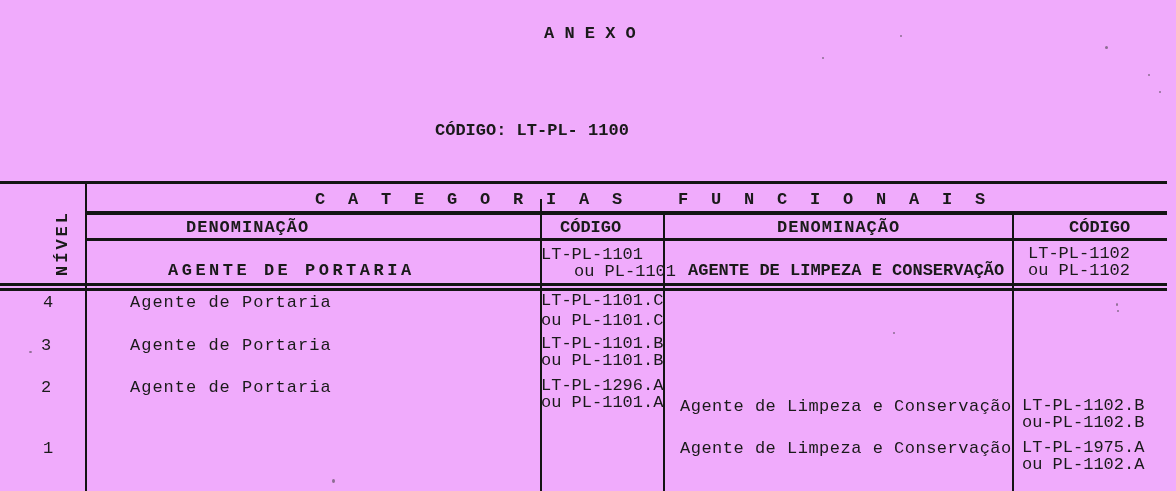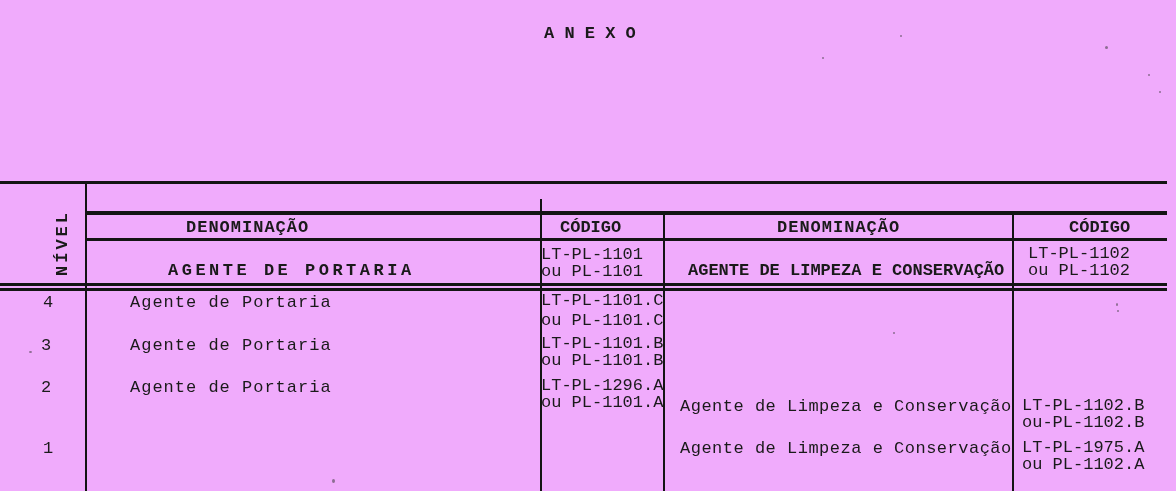--- a/index.html
+++ b/index.html
@@ -28,43 +28,45 @@
 </style>
 </head>
 <body>
 
 <div class="page">
 
   <span class="t b" style="left:544px; top:25px;">A N E X O</span>
 
 
 
+  <span class="t b" style="left:435px; top:122px;">CÓDIGO: LT-PL- 1100</span>
 
   <div class="hl" style="left:0; top:181px; width:1167px; height:3px;"></div>
   <div class="hl" style="left:85px; top:211px; width:1082px; height:4px;"></div>
   <div class="hl" style="left:85px; top:238px; width:1082px; height:3px;"></div>
   <div class="hl" style="left:0; top:283px; width:1167px; height:3px;"></div>
   <div class="hl" style="left:0; top:288px; width:1167px; height:3px;"></div>
 
   <div class="vl" style="left:85px; top:181px; width:2px; height:310px;"></div>
   <div class="vl" style="left:540px; top:199px; width:2px; height:292px;"></div>
   <div class="vl" style="left:663px; top:211px; width:2px; height:280px;"></div>
   <div class="vl" style="left:1012px; top:211px; width:2px; height:280px;"></div>
 
   <span class="rot b" style="left:54px; top:276px; letter-spacing:3px;">NÍVEL</span>
 
+  <span class="t b" style="left:315px; top:191px; letter-spacing:6.3px;">C A T E G O R I A S   F U N C I O N A I S</span>
 
   <span class="t b" style="left:186px; top:219px; letter-spacing:1px;">DENOMINAÇÃO</span>
   <span class="t b" style="left:560px; top:219px;">CÓDIGO</span>
   <span class="t b" style="left:777px; top:219px; letter-spacing:1px;">DENOMINAÇÃO</span>
   <span class="t b" style="left:1069px; top:219px;">CÓDIGO</span>
 
   <span class="t b" style="left:168px; top:262px; letter-spacing:3.5px;">AGENTE DE PORTARIA</span>
   <span class="t" style="left:541px; top:246px;">LT-PL-1101</span>
-  <span class="t" style="left:541px; top:263px;">ou PL-1101</span>
+  <span class="t" style="left:541px; top:263px;padding-left:33px;">ou PL-1101</span>
 
   <span class="t b" style="left:688px; top:262px;">AGENTE DE LIMPEZA E CONSERVAÇÃO</span>
   <span class="t" style="left:1028px; top:245px;">LT-PL-1102</span>
   <span class="t" style="left:1028px; top:262px;">ou PL-1102</span>
 
   <span class="t" style="left:43px; top:294px;">4</span>
   <span class="t" style="left:130px; top:294px; letter-spacing:1px;">Agente de Portaria</span>
   <span class="t" style="left:541px; top:292px;">LT-PL-1101.C</span>
   <span class="t" style="left:541px; top:312px;">ou PL-1101.C</span>
 

